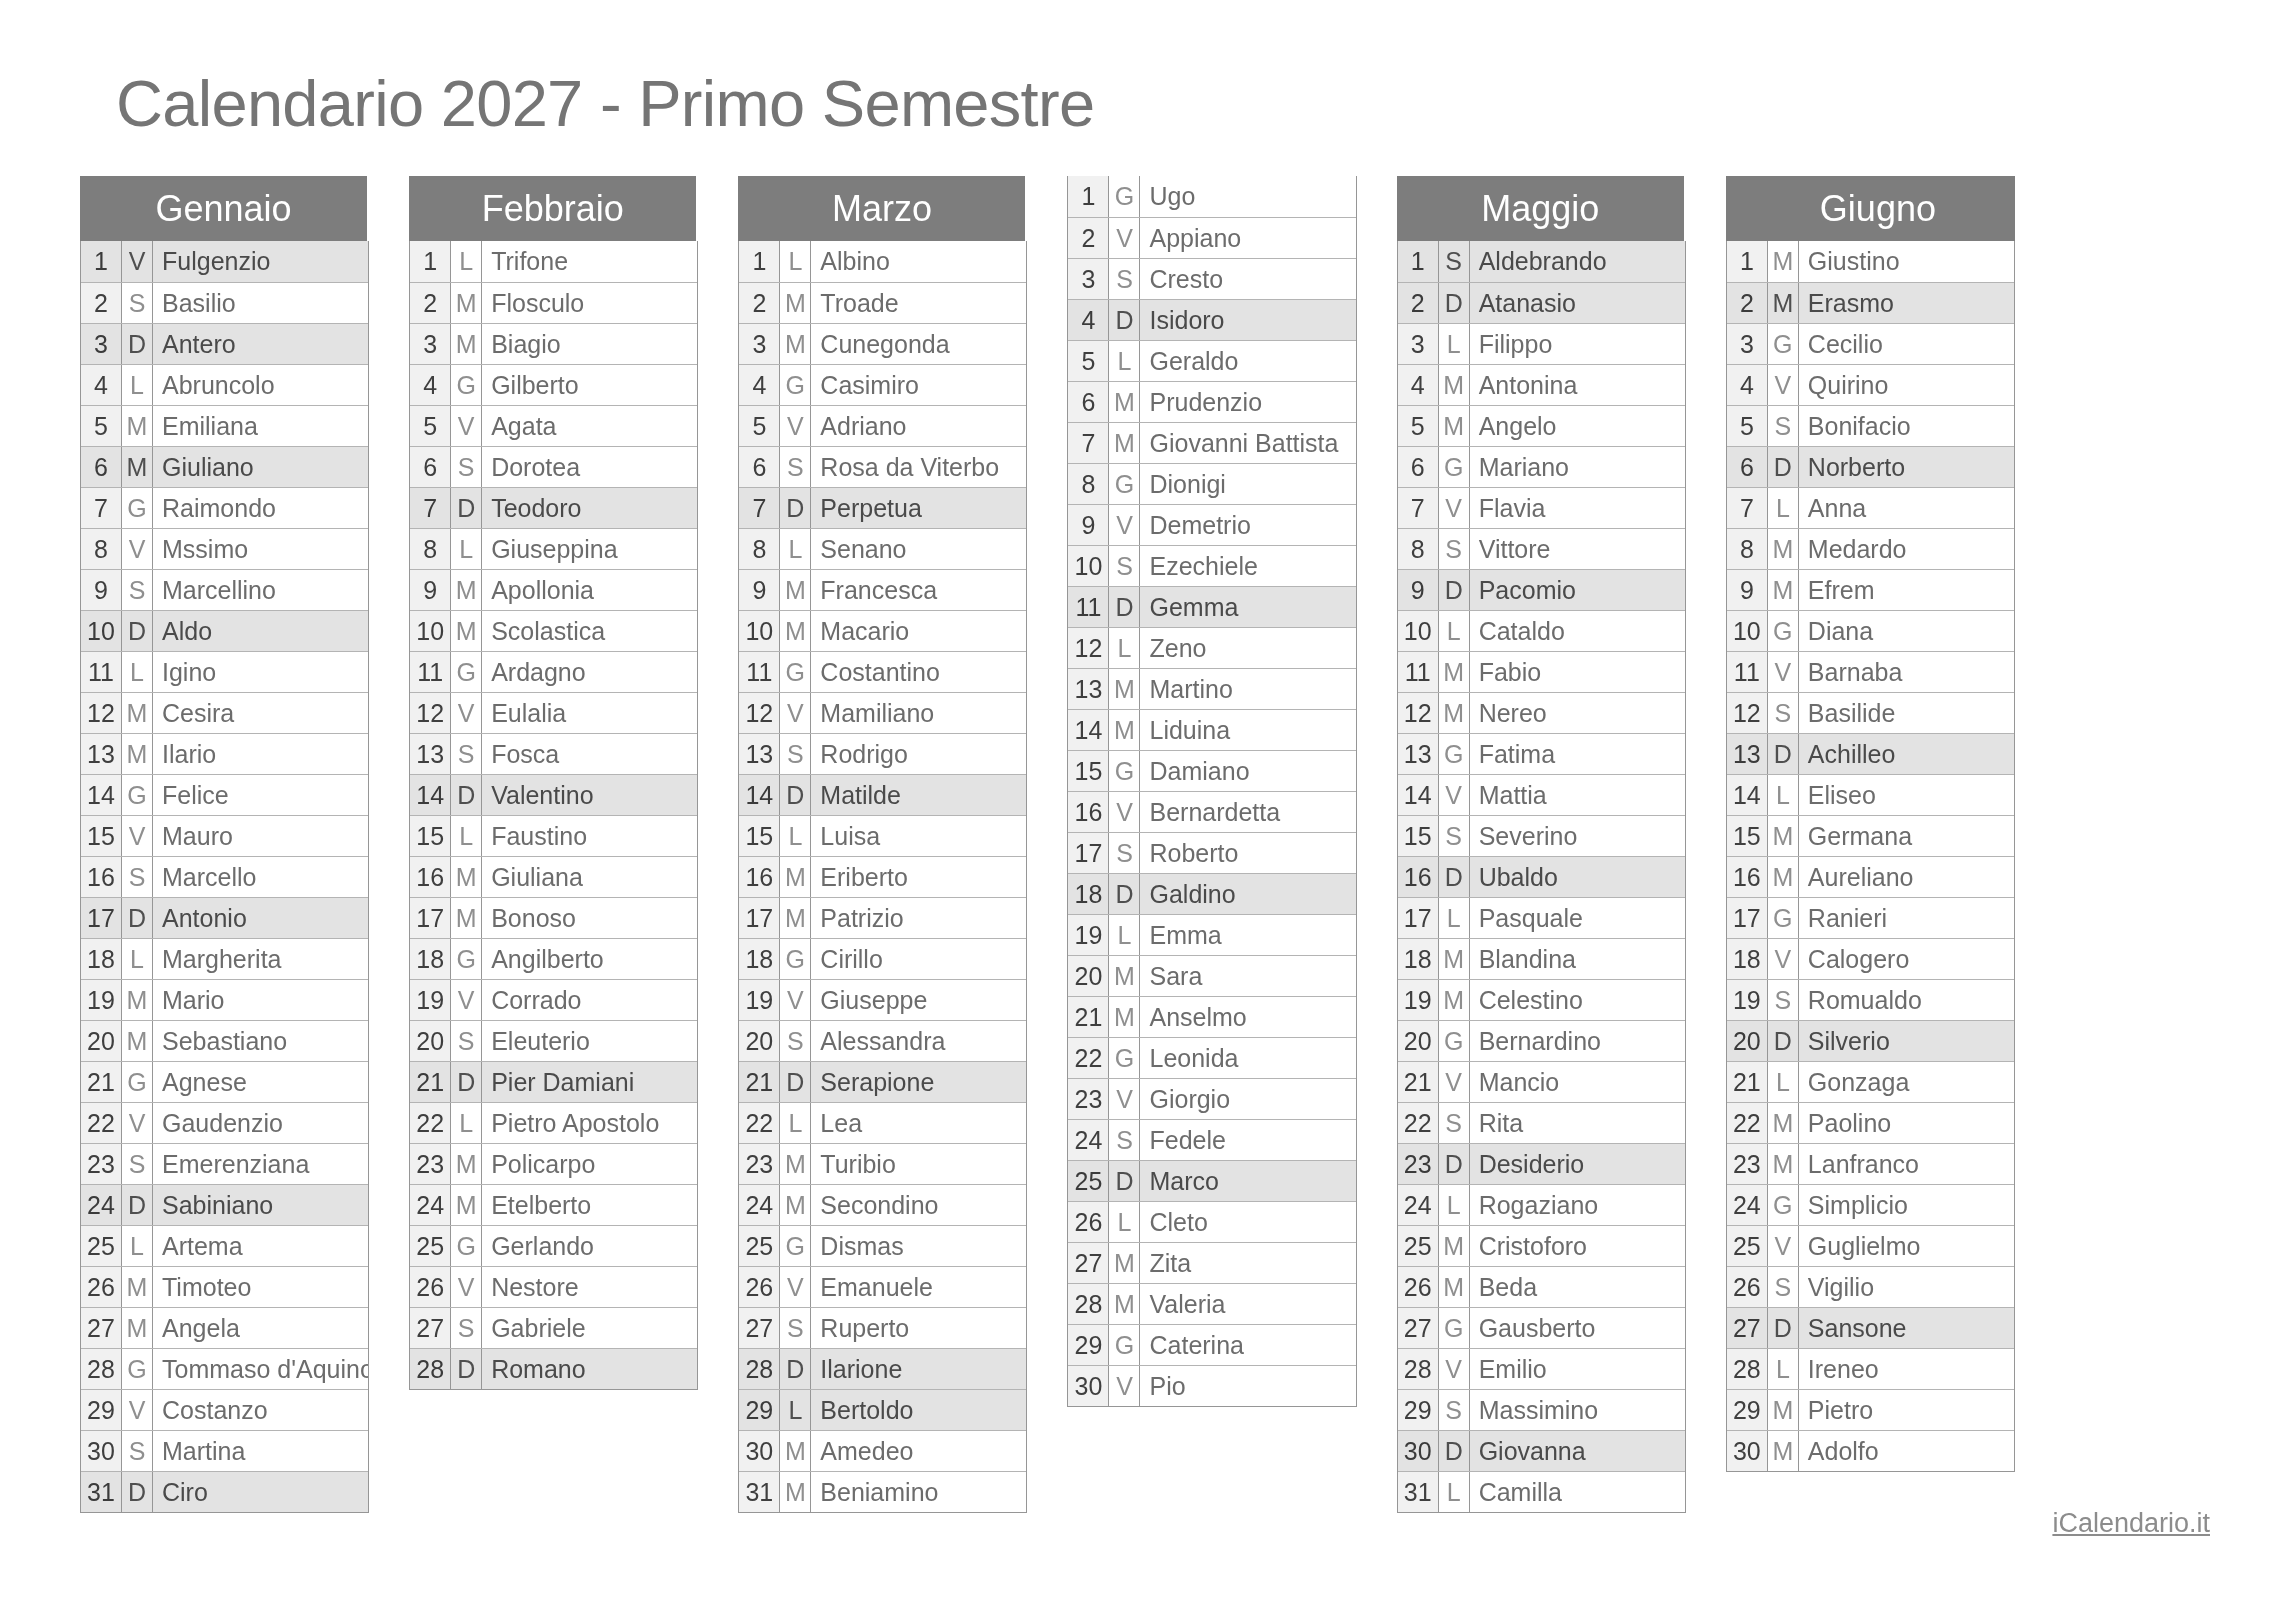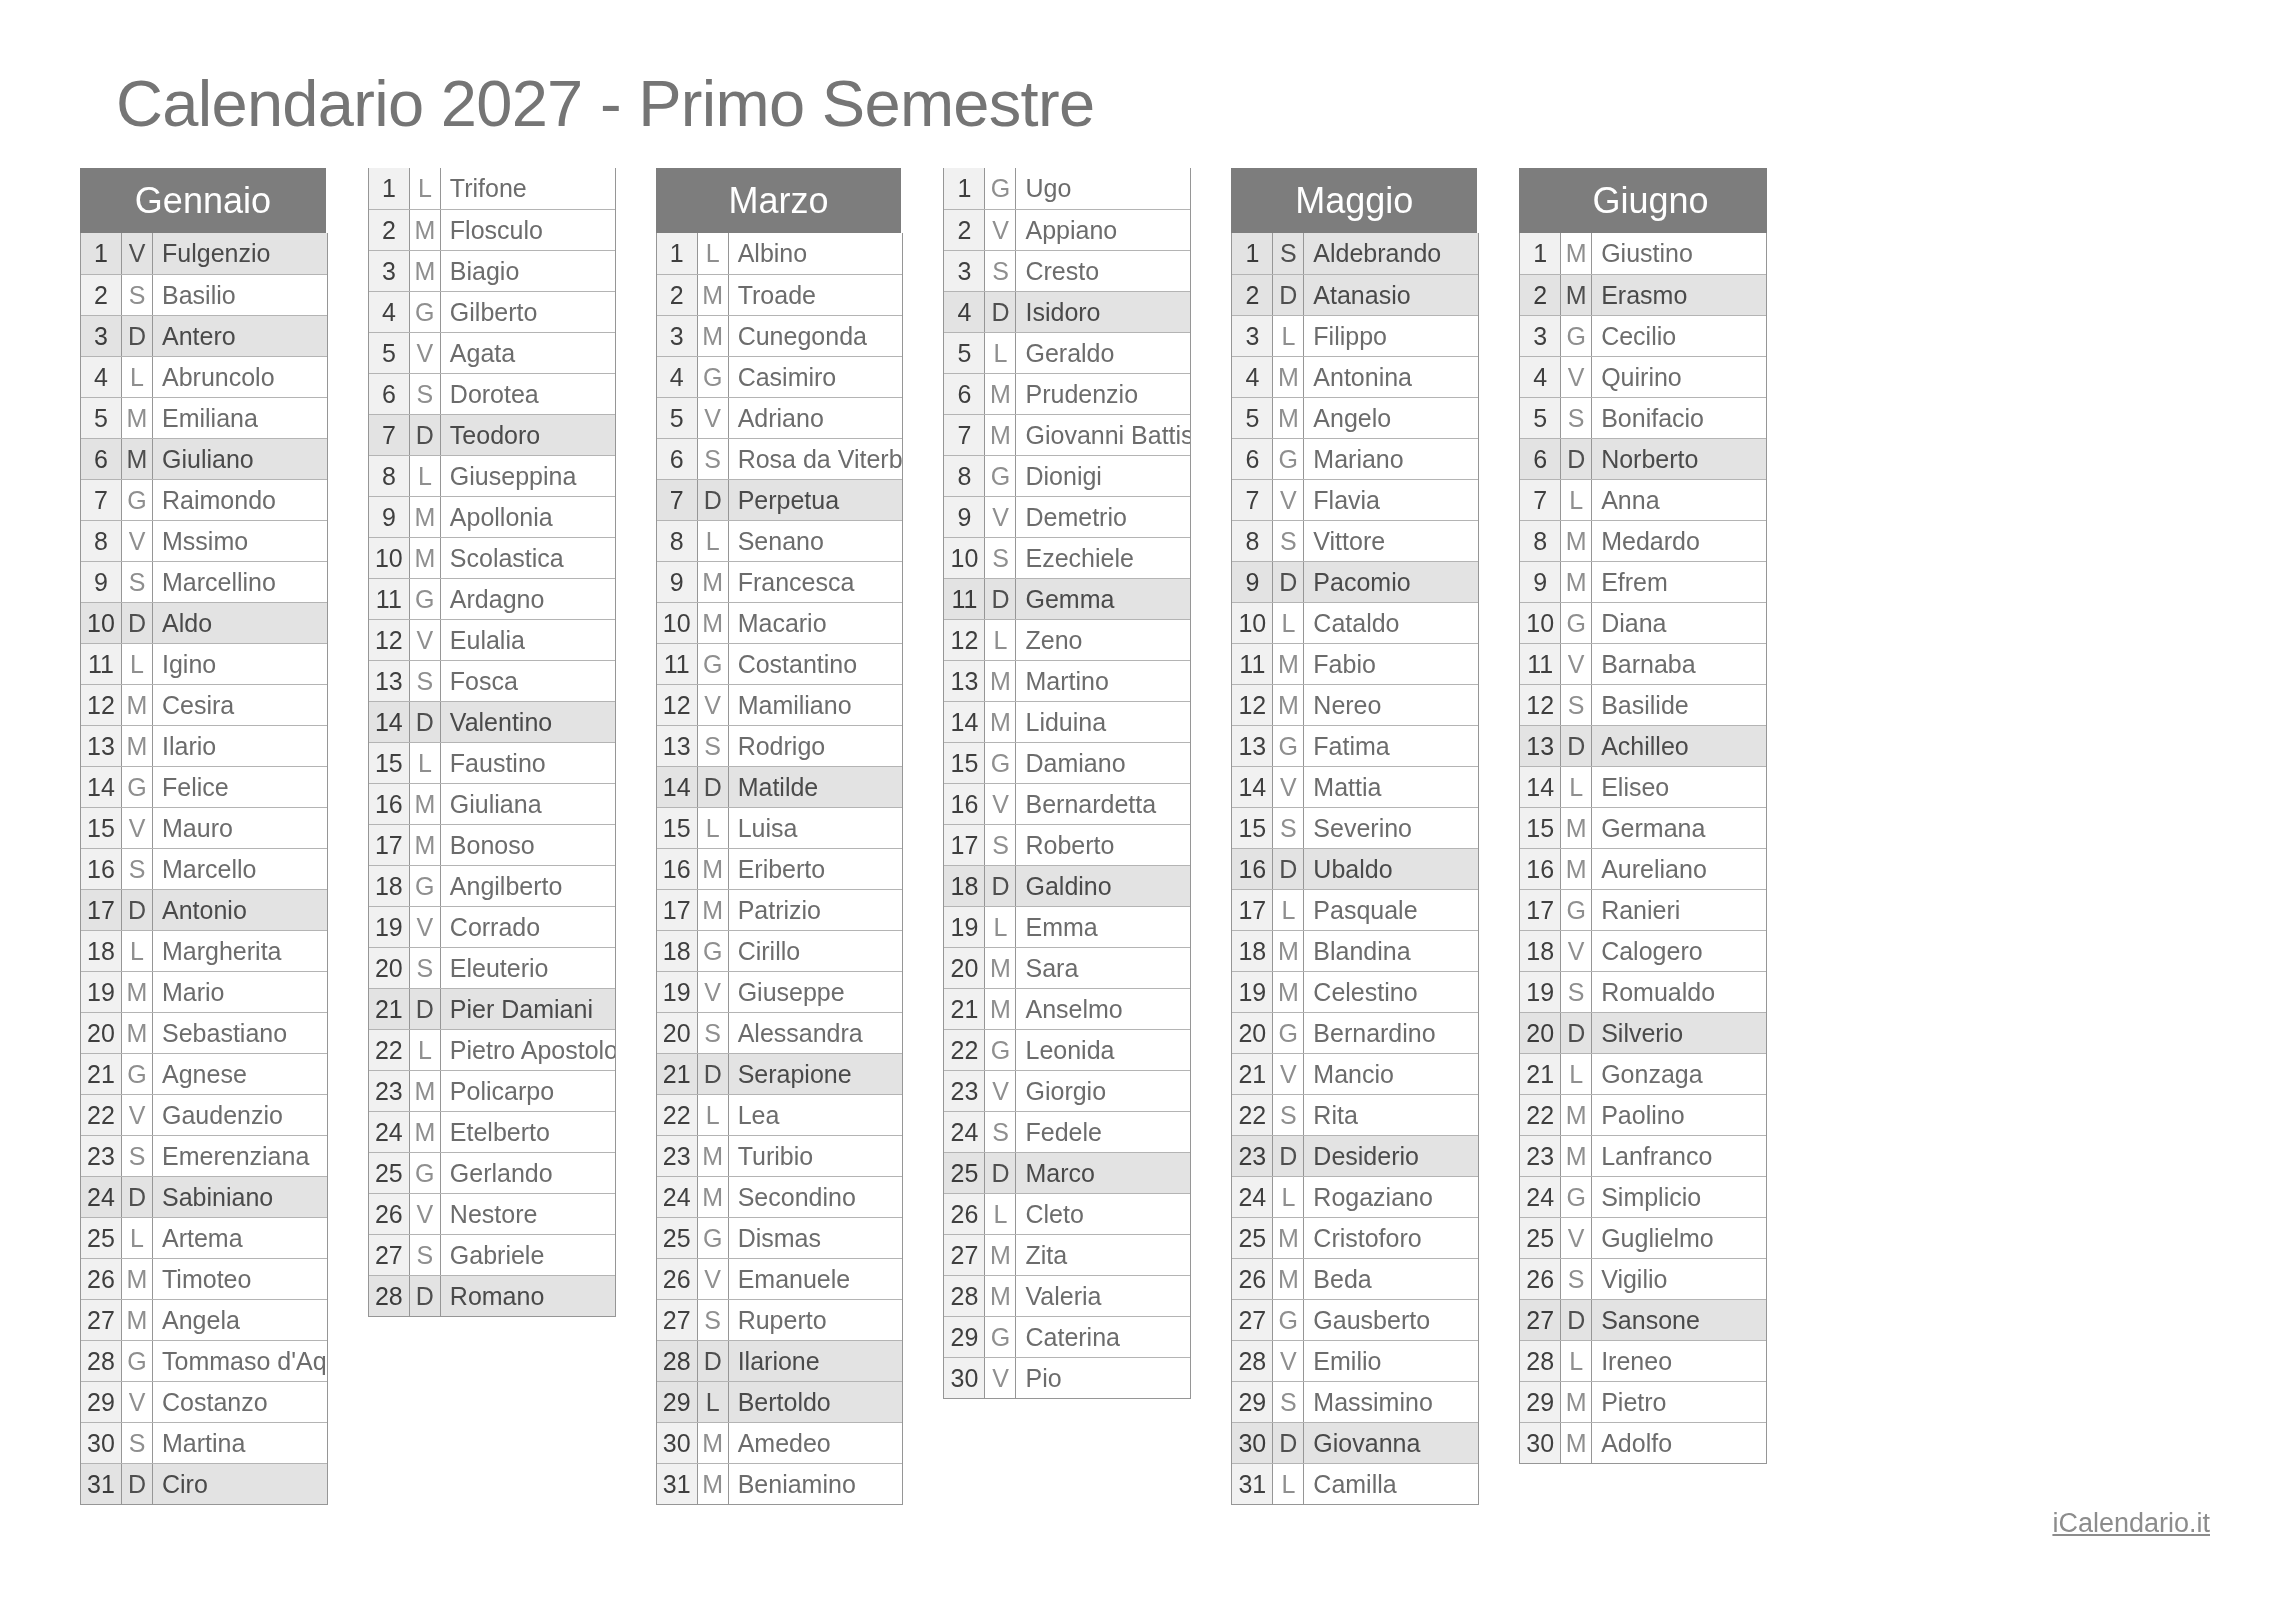--- a/index.html
+++ b/index.html
@@ -7,21 +7,21 @@
     width:2284px;height:1617px;position:relative;background:#ffffff;
     font-family:"Liberation Sans","DejaVu Sans",sans-serif;
     -webkit-font-smoothing:antialiased;
   }
   .page-title{
     position:absolute;left:80px;top:68px;
     font-size:65px;line-height:1.1;font-weight:400;
     color:var(--title-color,#757575);letter-spacing:-0.7px;white-space:nowrap;margin-left:36px;
   }
   .calendar{
-    position:absolute;left:80px;top:168px;width:1687px;
+    position:absolute;left:80px;top:176px;width:1935px;
     display:grid;grid-template-columns:repeat(6,1fr);gap:40px;
   }
   .month{display:flex;flex-direction:column;min-width:0;}
   .month-header{
     height:65px;background:var(--header-bg,#7d7d7d);
     color:var(--header-fg,#ffffff);font-size:36px;font-weight:400;
     display:flex;align-items:center;justify-content:center;
     border-right:2px solid #ffffff;box-sizing:border-box;
   }
   .month:last-child .month-header{border-right:none;padding-left:15px;}
@@ -217,20 +217,21 @@
           <div class="cell-name">Martina</div>
         </div>
         <div class="day-row hl">
           <div class="cell-num">31</div>
           <div class="cell-dow">D</div>
           <div class="cell-name">Ciro</div>
         </div>
       </div>
     </div>
     <div class="month">
+      <div class="month-header">Febbraio</div>
       <div class="month-body">
         <div class="day-row">
           <div class="cell-num">1</div>
           <div class="cell-dow">L</div>
           <div class="cell-name">Trifone</div>
         </div>
         <div class="day-row">
           <div class="cell-num">2</div>
           <div class="cell-dow">M</div>
           <div class="cell-name">Flosculo</div>

